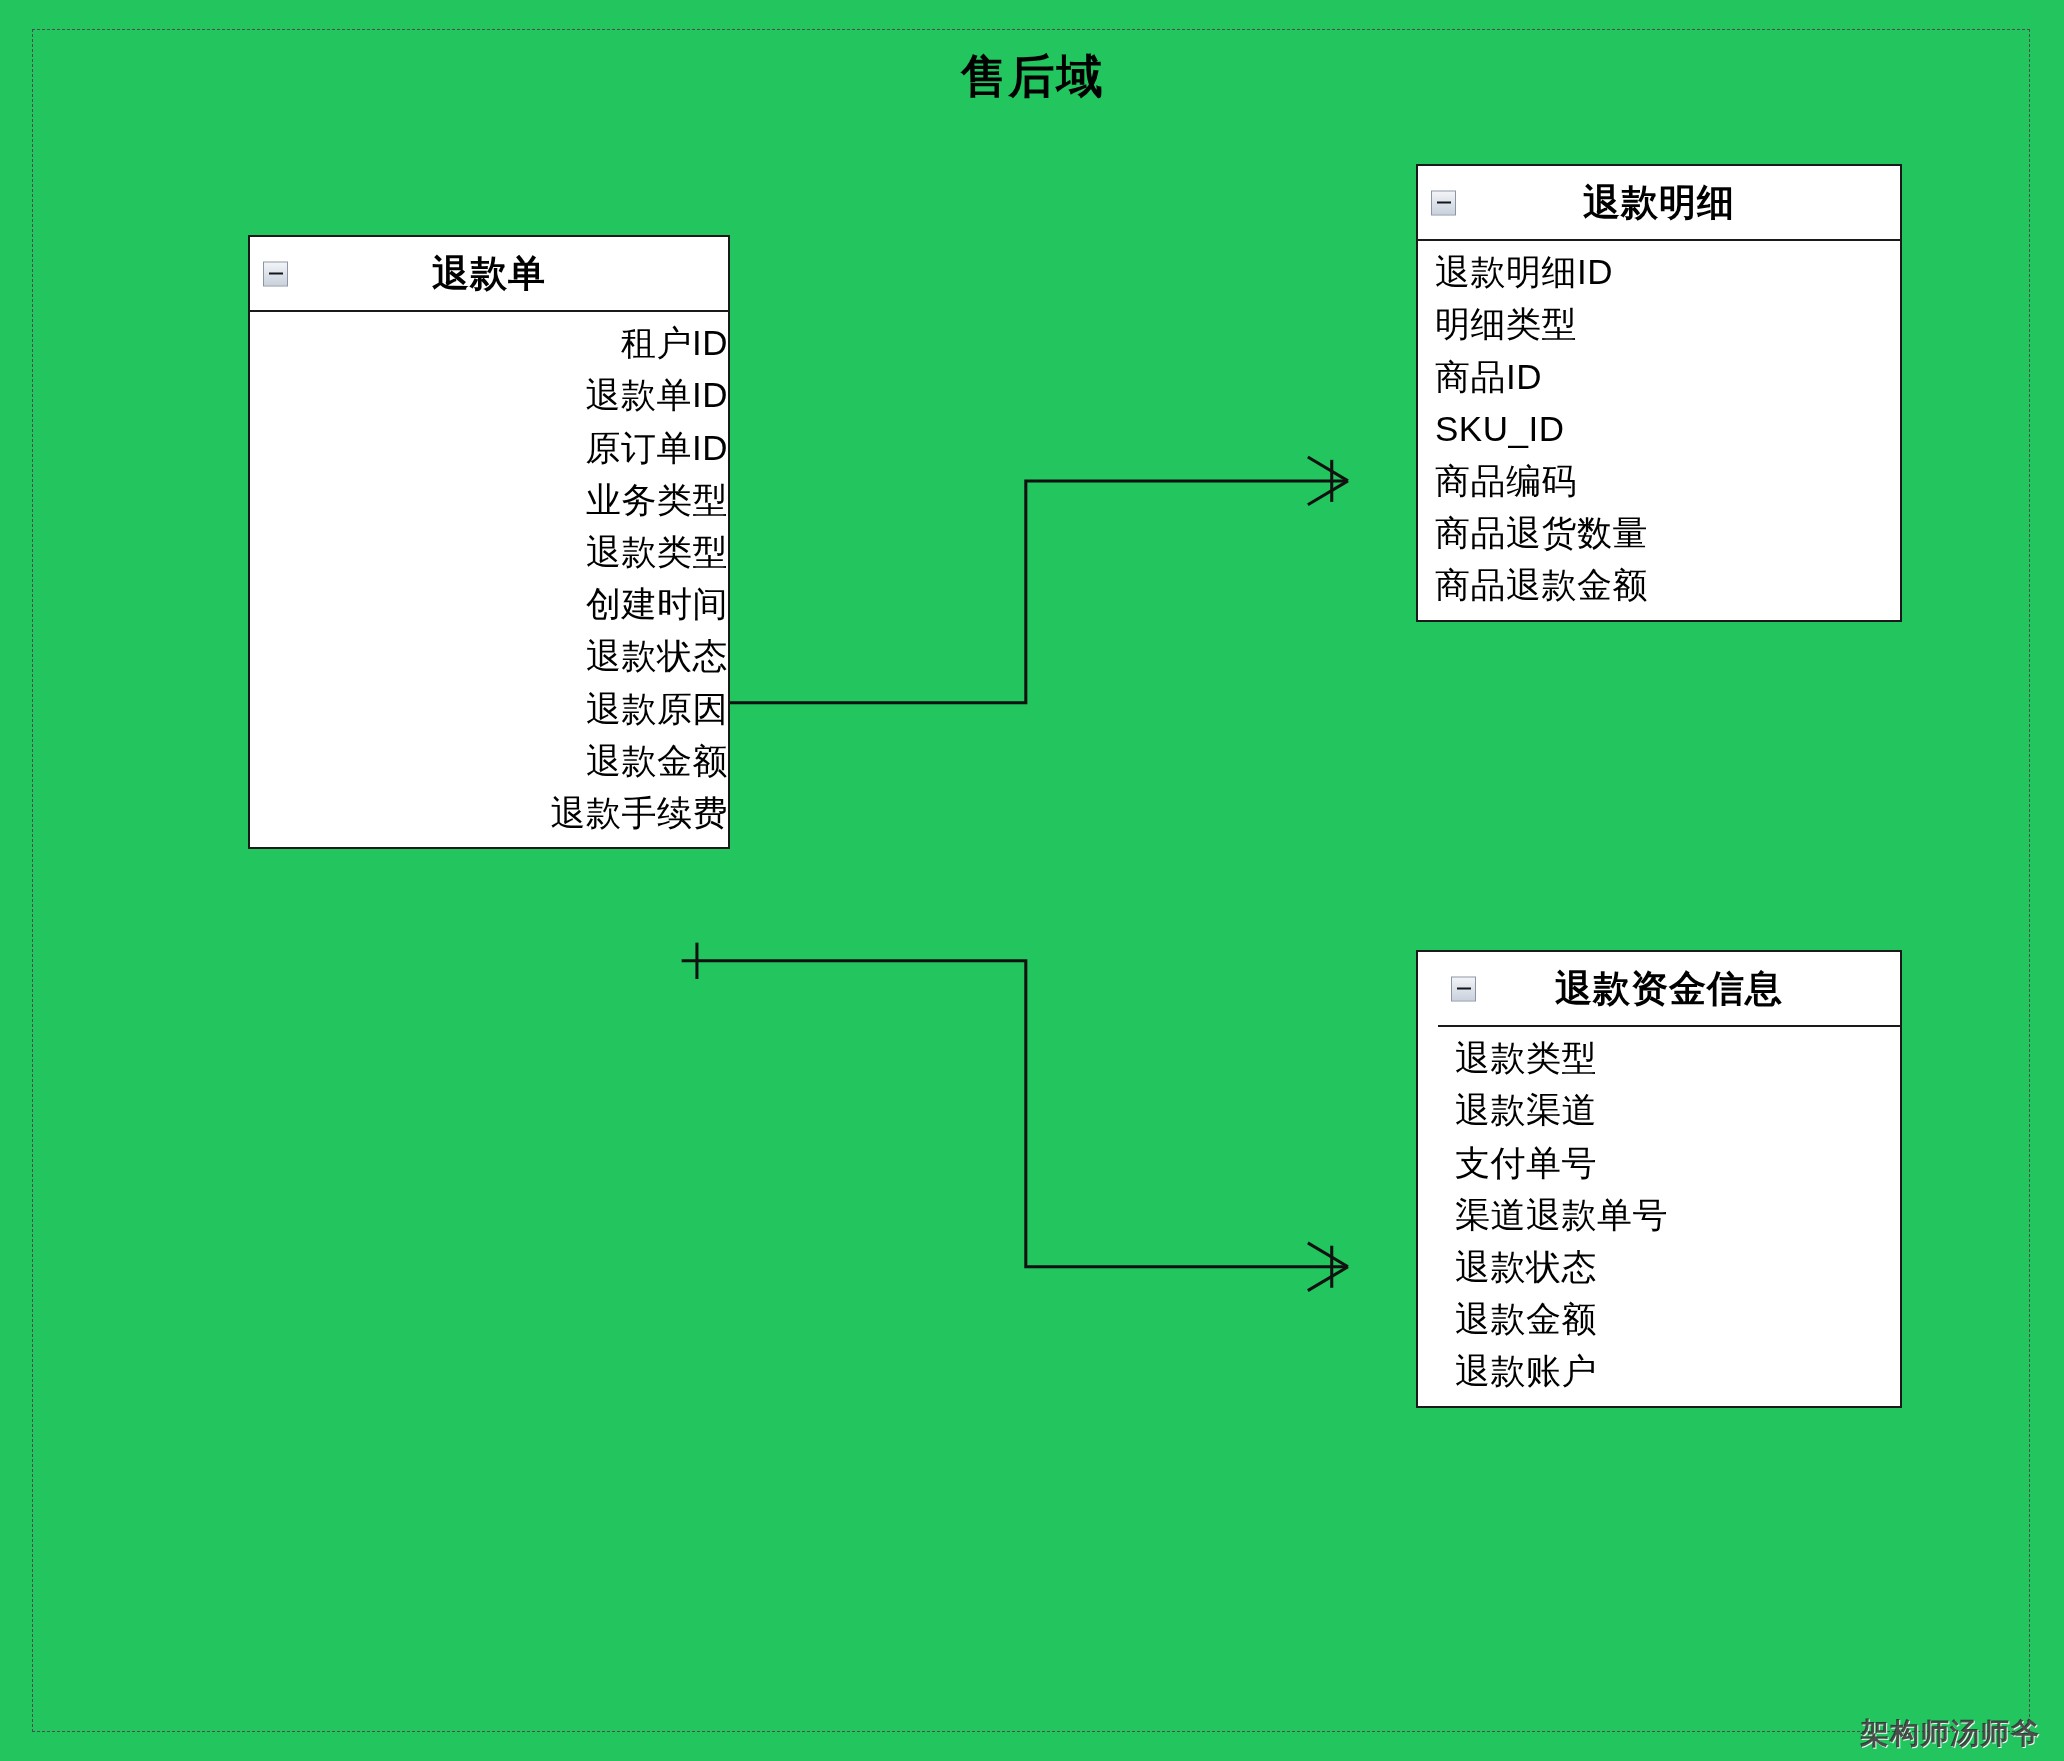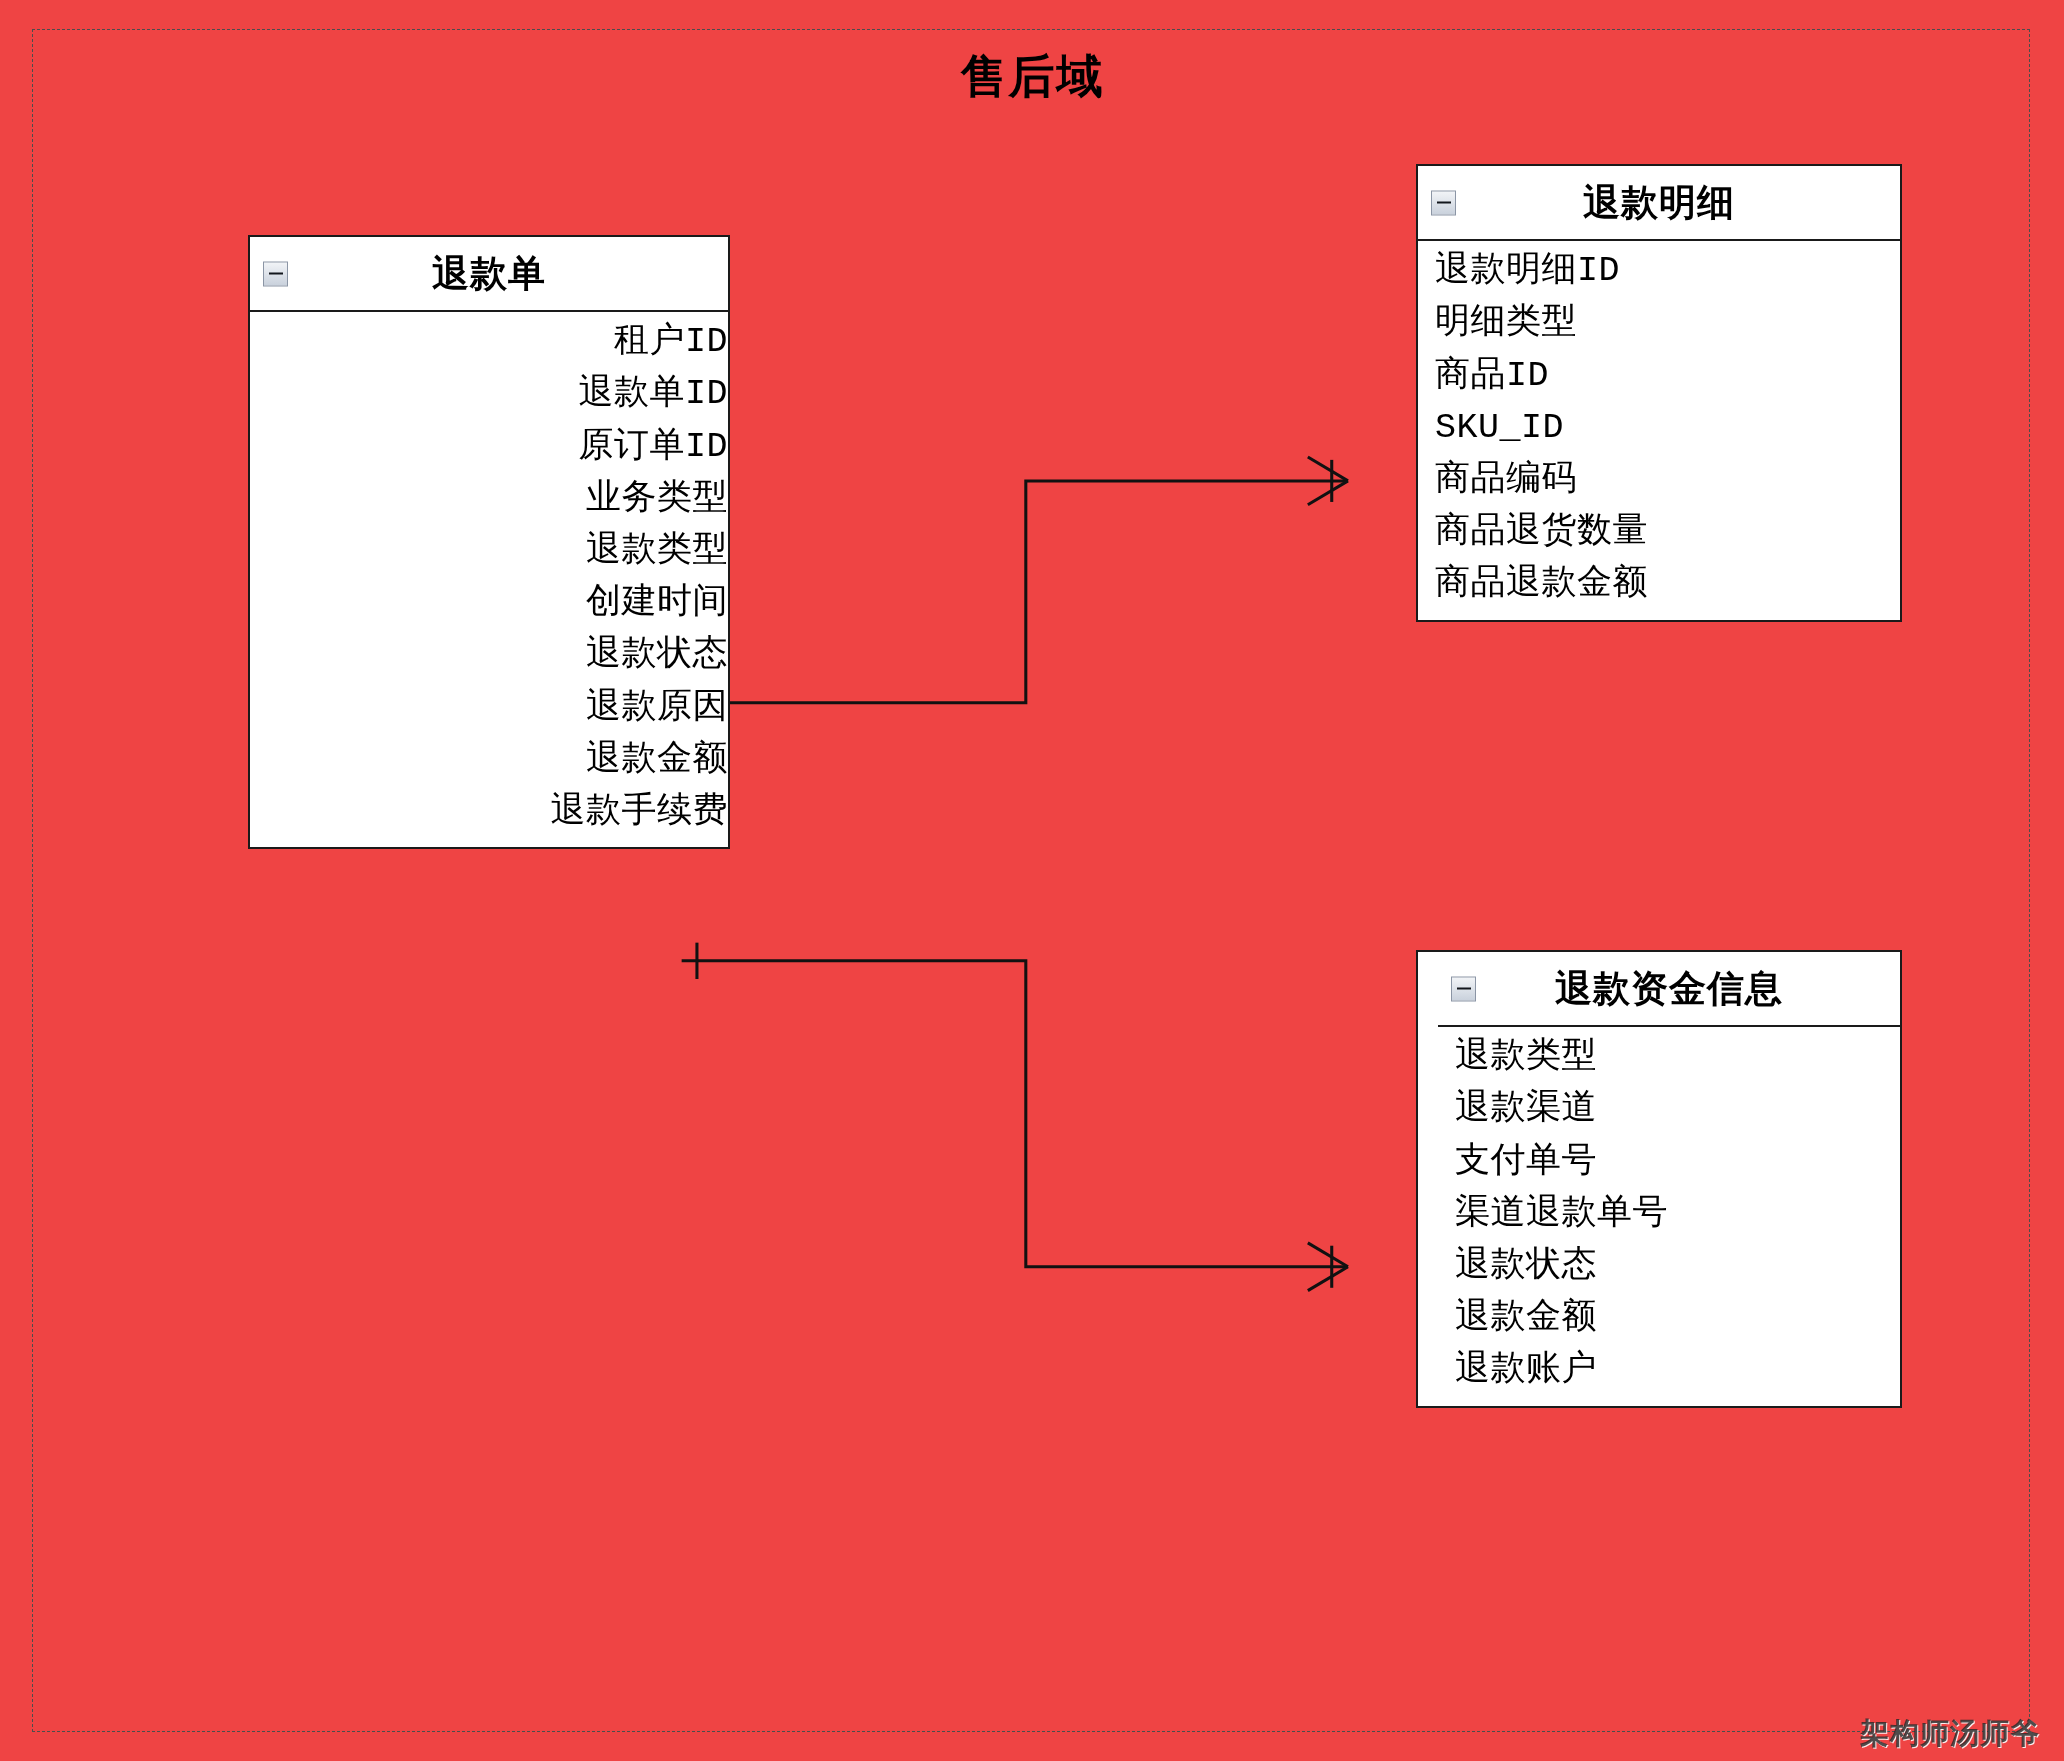--- a/index.html
+++ b/index.html
@@ -9,21 +9,21 @@
   }
   body {
     font-family: "Liberation Sans", "DejaVu Sans", sans-serif;
     color: #000000;
   }
 
   #canvas {
     position: relative;
     width: 2065px;
     height: 1762px;
-    background: #ef4444;
+    background: #22c55e;
     overflow: hidden;
   }
 
   
   .domain-frame {
     position: absolute;
     left: 32px;
     top: 29px;
     width: 1998px;
     height: 1703px;
@@ -92,21 +92,20 @@
     content: "";
     display: block;
     width: 13.4px;
     height: 2.9px;
     background: #12161c;
   }
 
   .entity-body {
     padding: 5.7px 0 7.6px 0;
     background: #ffffff;
-    font-family: Liberation Mono, monospace;
   }
 
   .attr {
     font-size: 35px;
     line-height: 1.0;
     padding: 7.6px 0 9.6px 17px;
     color: #000000;
     white-space: nowrap;
     letter-spacing: 0.5px;
   }

